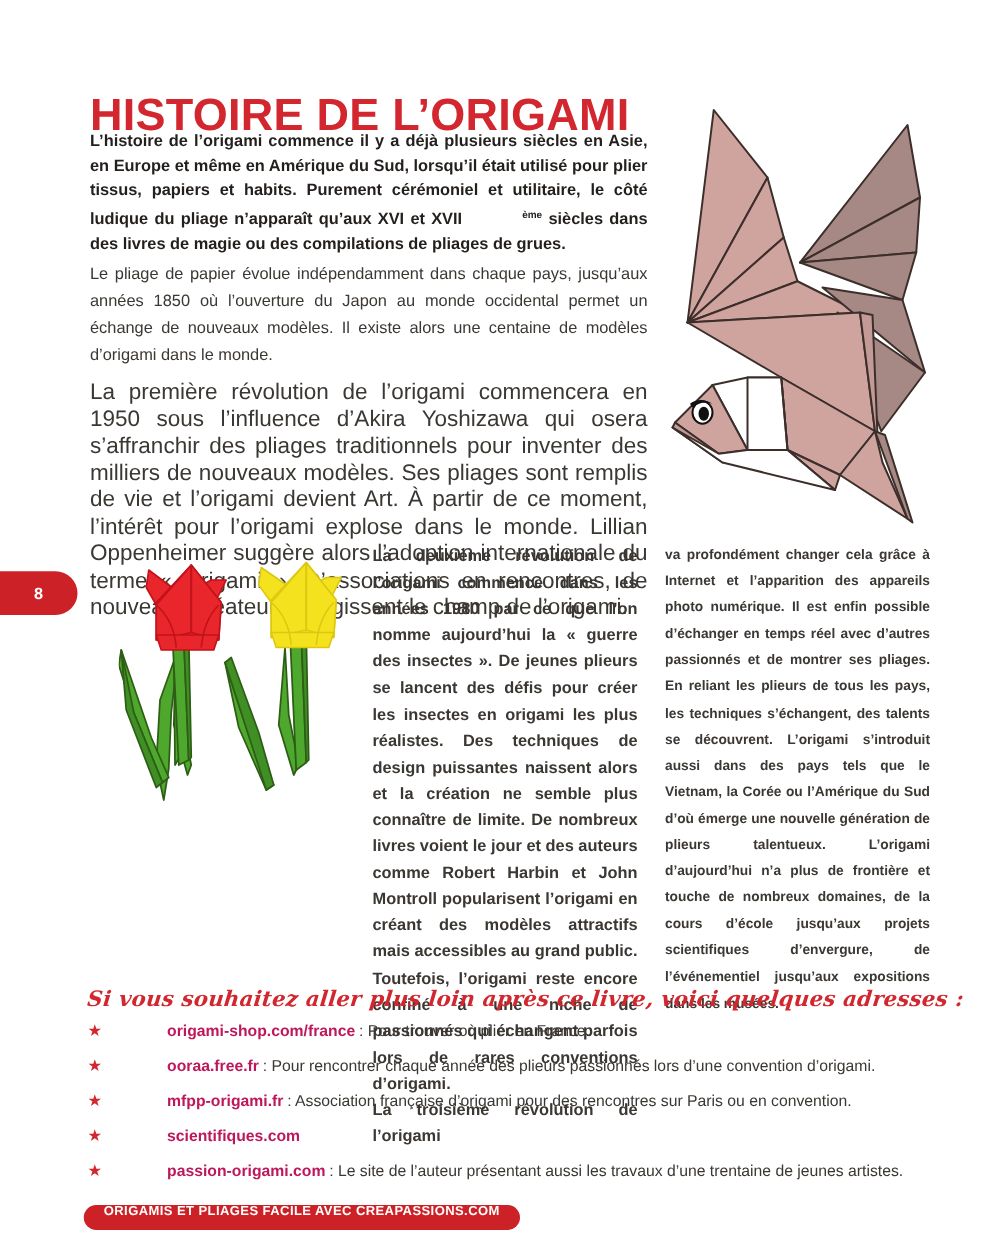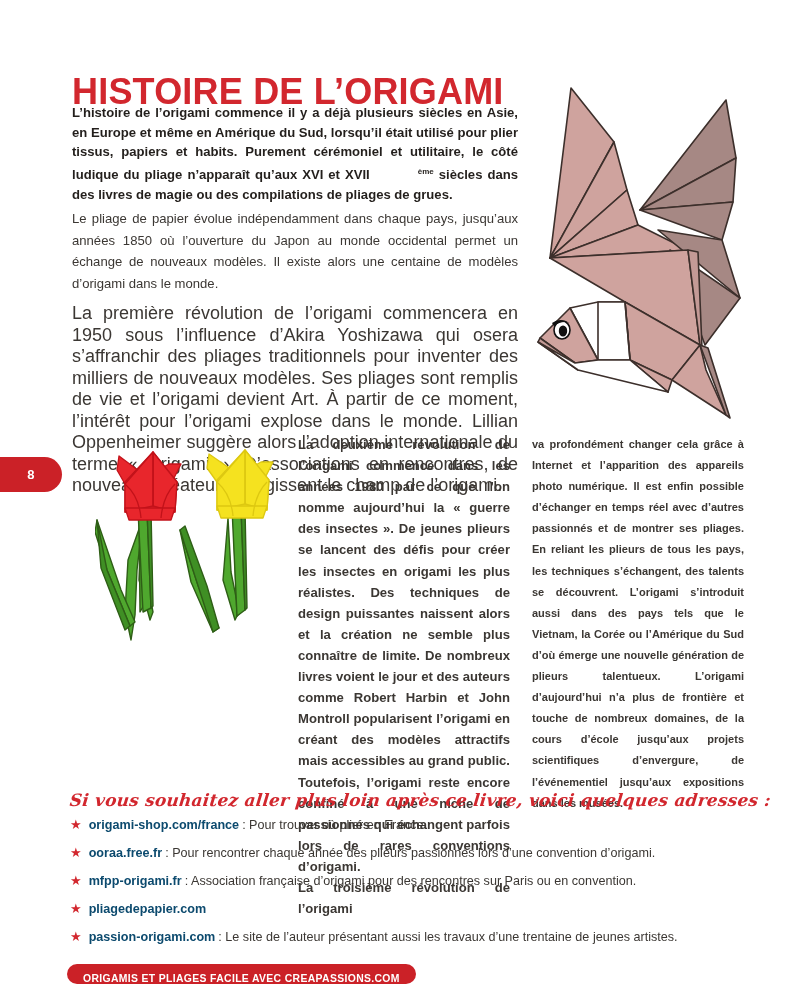--- a/index.html
+++ b/index.html
@@ -138,36 +138,37 @@
   }
   .star-icon {
     color: #d2272e;
     font-size: 13px;
     margin-right: 7px;
     line-height: 1;
     flex: 0 0 auto;
   }
   .link-url {
     font-weight: bold;
-    color: #0c4a6e;
+    color: #be185d;
     margin-right: 3px;
+    margin-left: 45px;
   }
   .link-desc { color: #3b3733; }
 
   
   .footer-banner {
     position: absolute;
     left: 67px;
     top: 964px;
     height: 20px;
     padding: 0 16px;
     background: #cb2127;
     border-radius: 10px;
     display: flex;
-    align-items: flex-end;
+    align-items: flex-start;
   }
   .footer-banner-text {
     color: #ffffff;
     font-size: 10.4px;
     font-weight: bold;
     letter-spacing: .35px;
   }
 
   
   .bird-art {
@@ -317,21 +318,21 @@
     <span class="link-url">ooraa.free.fr</span>
     <span class="link-desc">: Pour rencontrer chaque année des plieurs passionnés lors d’une convention d’origami.</span>
   </div>
   <div class="link-item">
     <span class="star-icon">★</span>
     <span class="link-url">mfpp-origami.fr</span>
     <span class="link-desc">: Association française d’origami pour des rencontres sur Paris ou en convention.</span>
   </div>
   <div class="link-item">
     <span class="star-icon">★</span>
-    <span class="link-url">pliagedepapier.com</span>
+    <span class="link-url">scientifiques.com</span>
   </div>
   <div class="link-item">
     <span class="star-icon">★</span>
     <span class="link-url">passion-origami.com</span>
     <span class="link-desc">: Le site de l’auteur présentant aussi les travaux d’une trentaine de jeunes artistes.</span>
   </div>
 </div>
 
 <div class="footer-banner">
   <span class="footer-banner-text">ORIGAMIS ET PLIAGES FACILE AVEC CREAPASSIONS.COM</span>

